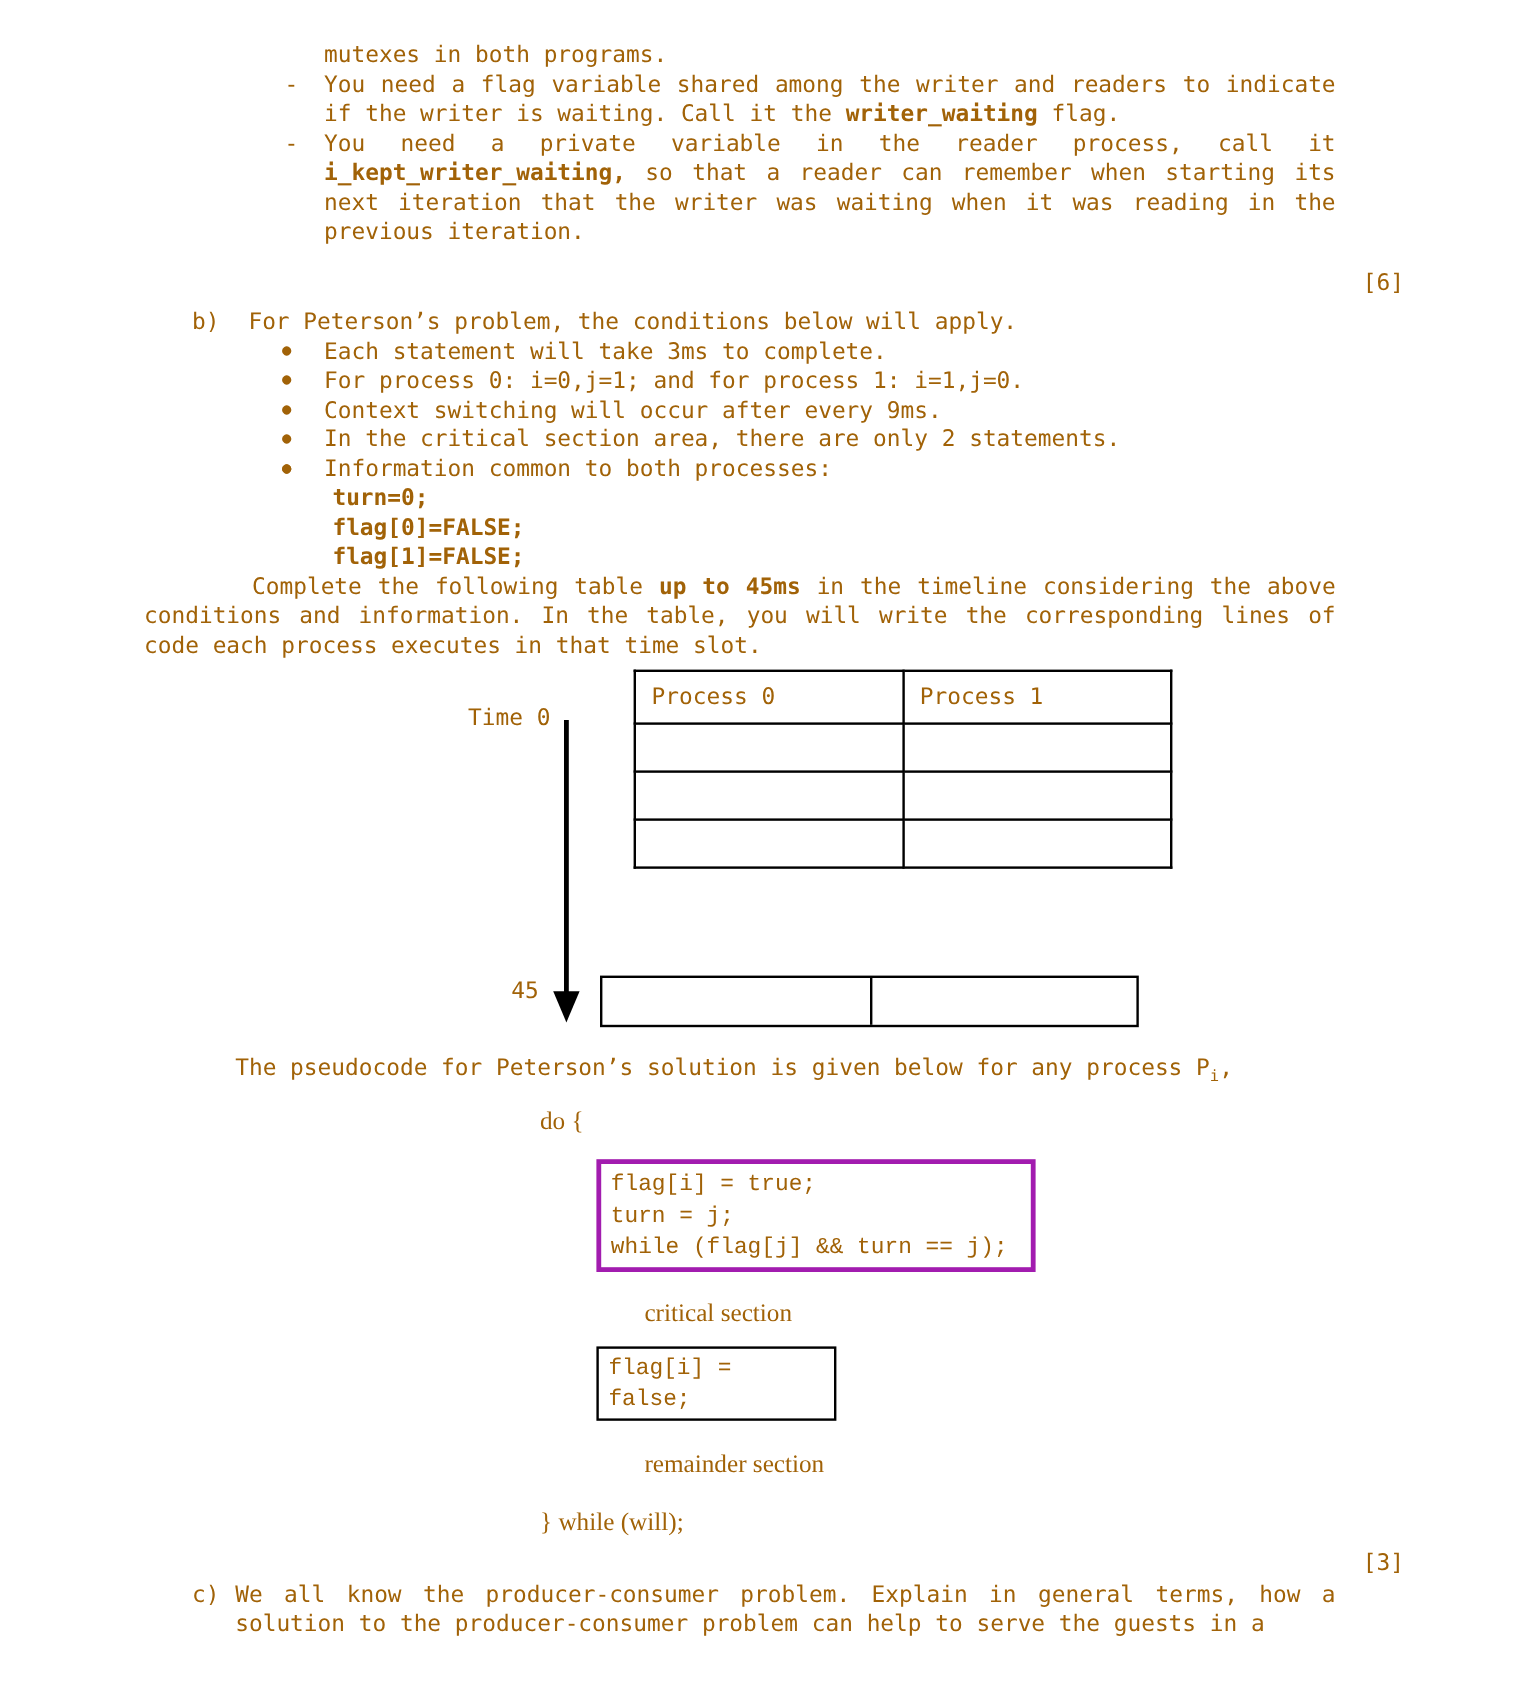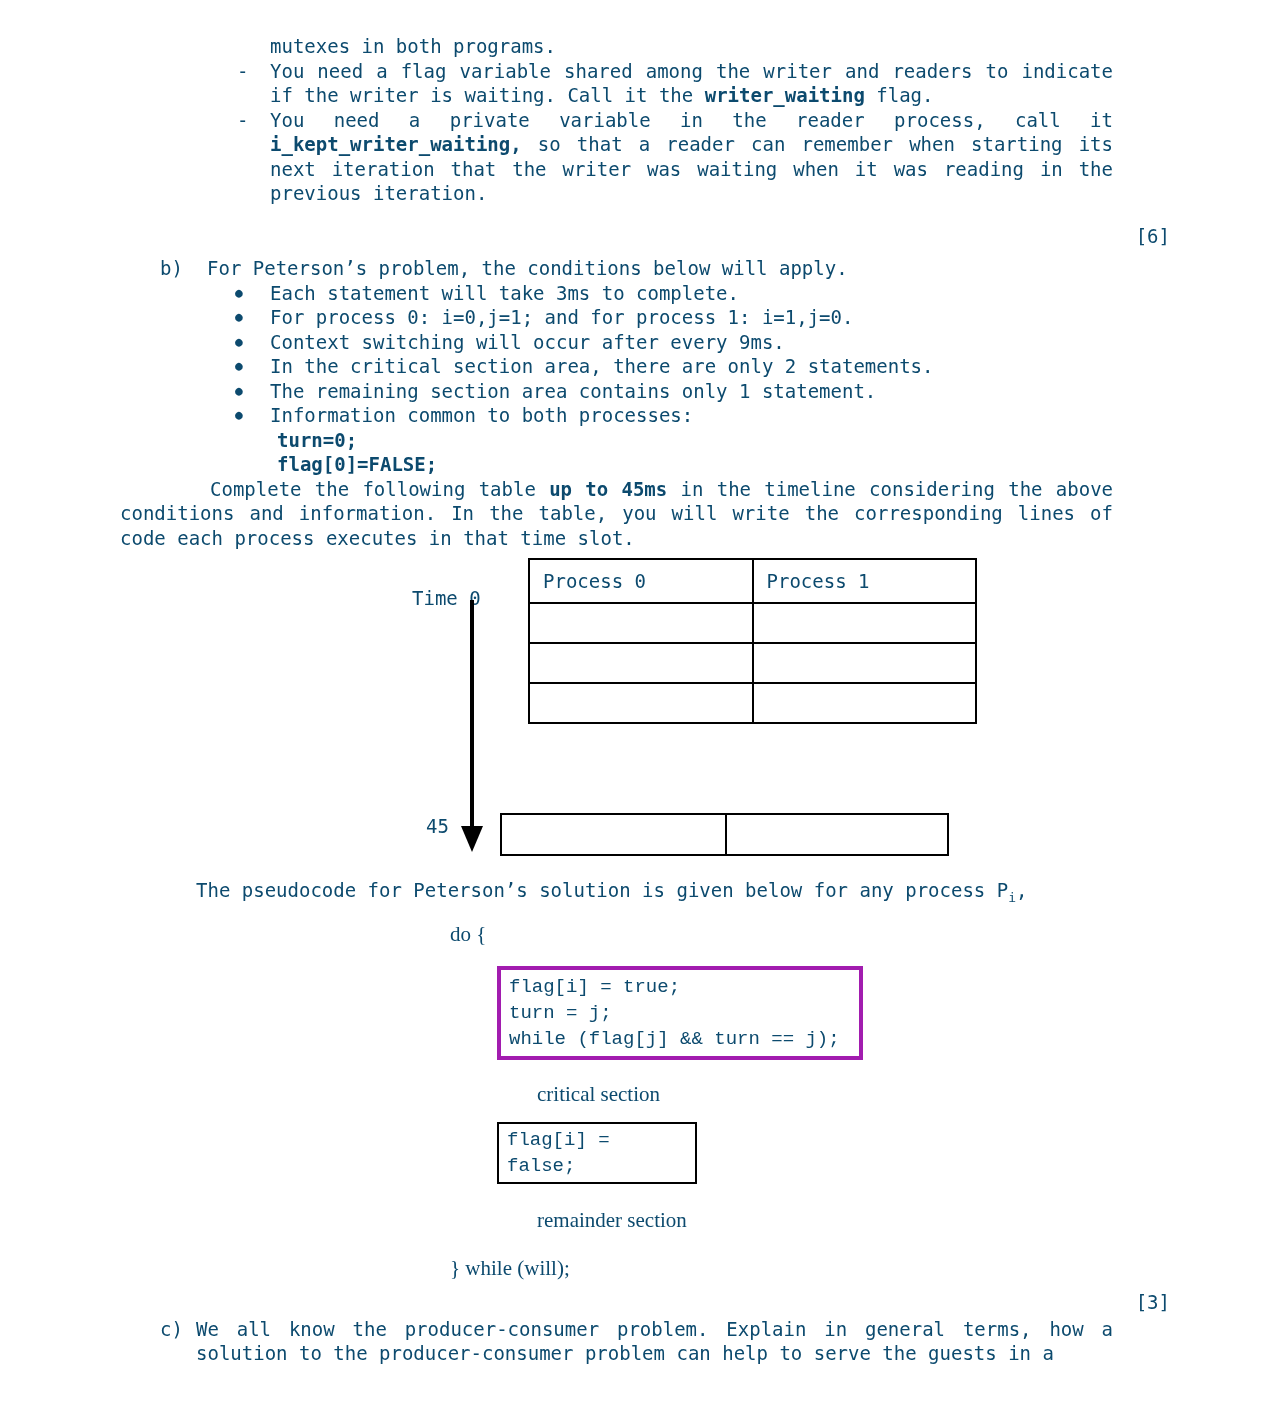--- a/index.html
+++ b/index.html
@@ -1,21 +1,21 @@
 <!DOCTYPE html>
 <html><head>
 <meta charset="utf-8">
 <style>
   html, body { margin: 0; padding: 0; background: #ffffff; }
   .page {
     position: relative;
     width: 1266px;
     height: 1401px;
     background: #ffffff;
-    color: #0c4a6e;
+    color: #a16207;
     font-family: "DejaVu Sans Mono", monospace;
     font-size: 19px;
     line-height: 24.5px;
     overflow: hidden;
   }
   .top-block { margin: 34px 153px 0 237px; }
   .cont-line { padding-left: 33px; }
   .dash-item { position: relative; padding-left: 33px; text-align: justify; }
   .dash-item .marker { position: absolute; left: 0; top: 0; }
   .marks-line { margin: 18px 96px 0 0; text-align: right; }
@@ -26,21 +26,21 @@
   .bullet-item { position: relative; padding-left: 37px; }
   .bullet-item .bmark {
     position: absolute; left: 2px; top: 0;
     font-size: 13px; line-height: 24.5px;
   }
   .init-code { margin-left: 117px; font-weight: bold; }
   .instruction { margin: 0 153px 0 120px; text-align: justify; text-indent: 90px; }
 
   
   .diagram { position: relative; height: 300px; margin-top: 8px; }
-  .time-label { position: absolute; left: 412px; top: 28px; }
+  .time-label { position: absolute; left: 390px; top: 28px; }
   .arrow-line { position: absolute; left: 470px; top: 42px; width: 4px; height: 228px; background: #000; }
   .arrow-head {
     position: absolute; left: 461px; top: 268px; width: 0; height: 0;
     border-left: 11px solid transparent; border-right: 11px solid transparent;
     border-top: 26px solid #000;
   }
   table.ptable {
     position: absolute; left: 528px; top: 0; width: 449px;
     border-collapse: collapse;
   }
@@ -122,30 +122,30 @@
         <span class="bmark">●</span>
         <span>Context switching will occur after every 9ms.</span>
       </div>
       <div class="bullet-item">
         
         <span class="bmark">●</span>
         <span>In the critical section area, there are only 2 statements.</span>
       </div>
       <div class="bullet-item">
         <span class="bmark">●</span>
-        <span>The remaining section area contains only 1 statement.</span>
       </div>
       <div class="bullet-item">
         <span class="bmark">●</span>
         <span>Information common to both processes:</span>
       </div>
     </div>
     <div class="init-code">
       <div>turn=0;</div>
       <div>flag[0]=FALSE;</div>
+      <div>flag[1]=FALSE;</div>
     </div>
   </div>
 
   <div class="instruction"><span>Complete the following table </span><span style="font-weight: bold;">up to 45ms</span><span> in the timeline considering the above conditions and information. In the table, you will write the corresponding lines of code each process executes in that time slot.</span></div>
 
   <div class="diagram">
     <div class="time-label">Time 0</div>
     <div class="arrow-line"></div>
     <div class="arrow-head"></div>
     <table class="ptable">

